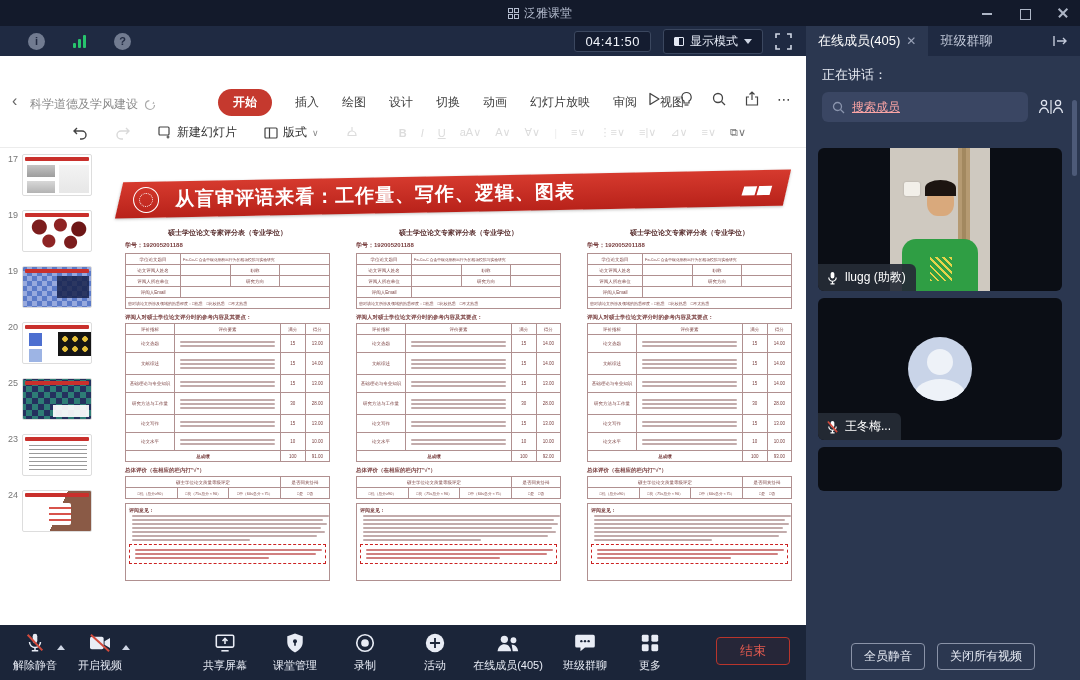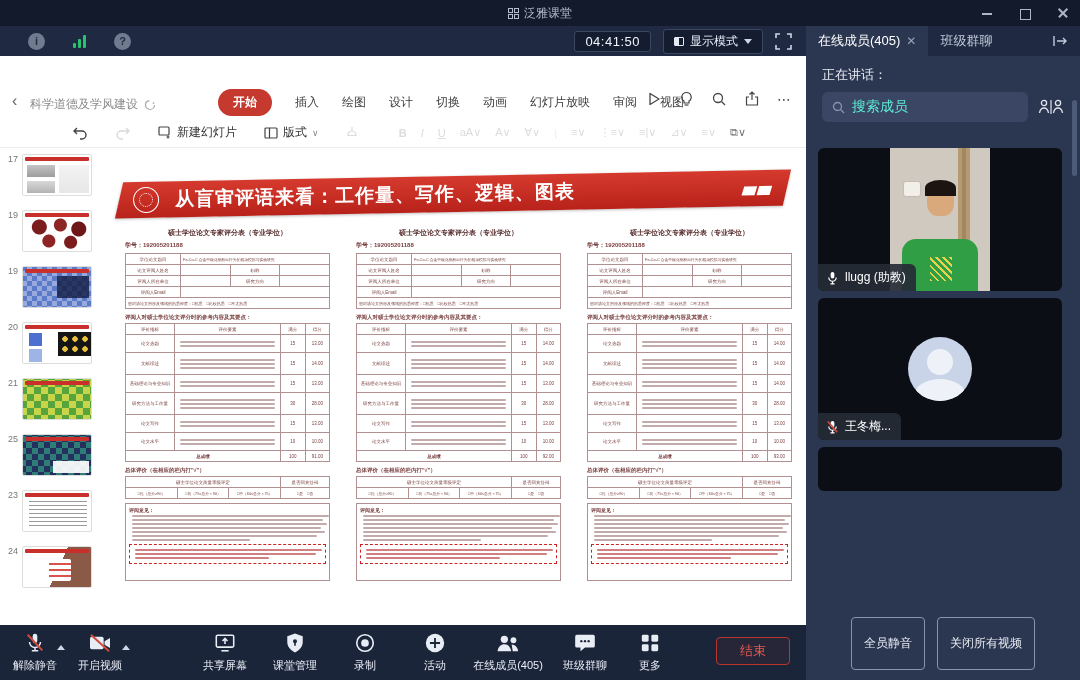--- a/index.html
+++ b/index.html
@@ -150,42 +150,42 @@
   .bt-caret{position:absolute;top:14px;width:0;height:0;border-left:4px solid transparent;border-right:4px solid transparent;
             border-bottom:5px solid #cfd6e4;}
   #end-btn{position:absolute;left:716px;top:637px;width:74px;height:28px;border:1px solid #b8352c;border-radius:4px;
            color:#e05a4f;font-size:13px;display:flex;align-items:center;justify-content:center;background:rgba(190,60,50,.07);}
 
   
   #sidebar{position:absolute;left:806px;top:56px;width:274px;height:624px;background:#2b3750;}
   #speaking{position:absolute;left:16px;top:10px;font-size:13px;color:#e6eaf2;}
   #search-row{position:absolute;left:16px;top:36px;width:242px;height:30px;display:flex;align-items:center;gap:10px;}
   #search-input{flex:1;height:30px;background:#3a4663;border-radius:6px;display:flex;align-items:center;gap:7px;padding:0 10px;}
-  #search-input span{color:#5eead4;font-size:14px;}
+  #search-input span{color:#fca5a5;font-size:12px;text-decoration:underline;}
   #vscroll{position:absolute;right:3px;top:44px;width:5px;height:76px;border-radius:3px;background:#4d5a78;}
   #member-list{position:absolute;left:12px;top:92px;width:250px;}
   .tile{position:relative;width:244px;background:#0b0e15;border-radius:6px;margin-bottom:7px;overflow:hidden;}
   .tile.t0{height:136px;} .tile.t1{height:143px;} .tile.t2{height:142px;} .tile.t3{height:44px;margin-bottom:0;}
   .avatar{position:absolute;left:50%;top:50%;transform:translate(-50%,-50%);width:64px;height:64px;border-radius:50%;
           background:#c9d4e8;overflow:hidden;}
   .avatar::before{content:"";position:absolute;left:19px;top:12px;width:26px;height:26px;border-radius:50%;background:#eef2f8;}
   .avatar::after{content:"";position:absolute;left:7px;top:42px;width:50px;height:30px;border-radius:50% 50% 0 0;background:#eef2f8;}
   .badge{position:absolute;left:0;bottom:0;background:rgba(38,43,54,.92);border-radius:0 6px 0 0;color:#fff;font-size:12px;
          display:flex;align-items:center;gap:6px;padding:5px 10px 5px 8px;z-index:3;}
   .vstrip{position:absolute;left:72px;top:0;width:100px;height:143px;
           background:linear-gradient(90deg,#cfc9c0 0 68px,#b59a72 68px 72px,#a2885f 72px 76px,#b59a72 76px 80px,#cfc9c0 80px 100%),
                      linear-gradient(180deg,#ddd8d0,#c7c0b6);}
   .vstrip .lamp{position:absolute;left:14px;top:34px;width:16px;height:14px;background:#f2efe9;border-radius:2px;box-shadow:0 0 2px rgba(0,0,0,.2);}
   .vstrip .head{position:absolute;left:37px;top:38px;width:27px;height:30px;border-radius:45% 45% 40% 40%;background:#d9a97c;}
   .vstrip .head::before{content:"";position:absolute;left:-2px;top:-6px;width:31px;height:16px;border-radius:50% 50% 0 0;background:#1c1410;}
   .vstrip .body{position:absolute;left:12px;bottom:0;width:76px;height:52px;border-radius:14px 14px 0 0;background:#2f9e44;}
   .vstrip .body::after{content:"";position:absolute;left:28px;top:18px;width:22px;height:24px;
           background:repeating-linear-gradient(45deg,#e7d44a 0 2px,transparent 2px 5px);}
   #sb-footer{position:absolute;left:0;bottom:10px;width:274px;display:flex;justify-content:center;gap:12px;}
-  .sb-btn{border:1px solid #8a93a8;border-radius:4px;color:#e8ecf5;font-size:12px;padding:17px 12px;background:transparent;}
+  .sb-btn{border:1px solid #8a93a8;border-radius:4px;color:#e8ecf5;font-size:12px;padding:4px 12px;background:transparent;}
 
   svg{display:block;}
 </style>
 </head>
 <body>
 
 <div id="app">
 
   <div id="titlebar">
     <div class="apptitle">
@@ -340,24 +340,20 @@
         </div>
         <div class="thumb-item">
           <span class="thumb-num">19</span>
           <div class="thumb v-grid-blue"></div>
         </div>
         <div class="thumb-item">
           <span class="thumb-num">20</span>
           <div class="thumb v-dots"></div>
         </div>
         <div class="thumb-item">
-          <span class="thumb-num">21</span>
-          <div class="thumb v-grid-green"></div>
-        </div>
-        <div class="thumb-item">
           <span class="thumb-num">25</span>
           <div class="thumb v-grid-dark"></div>
         </div>
         <div class="thumb-item">
           <span class="thumb-num">23</span>
           <div class="thumb v-text"></div>
         </div>
         <div class="thumb-item">
           <span class="thumb-num">24</span>
           <div class="thumb v-photo"></div>

